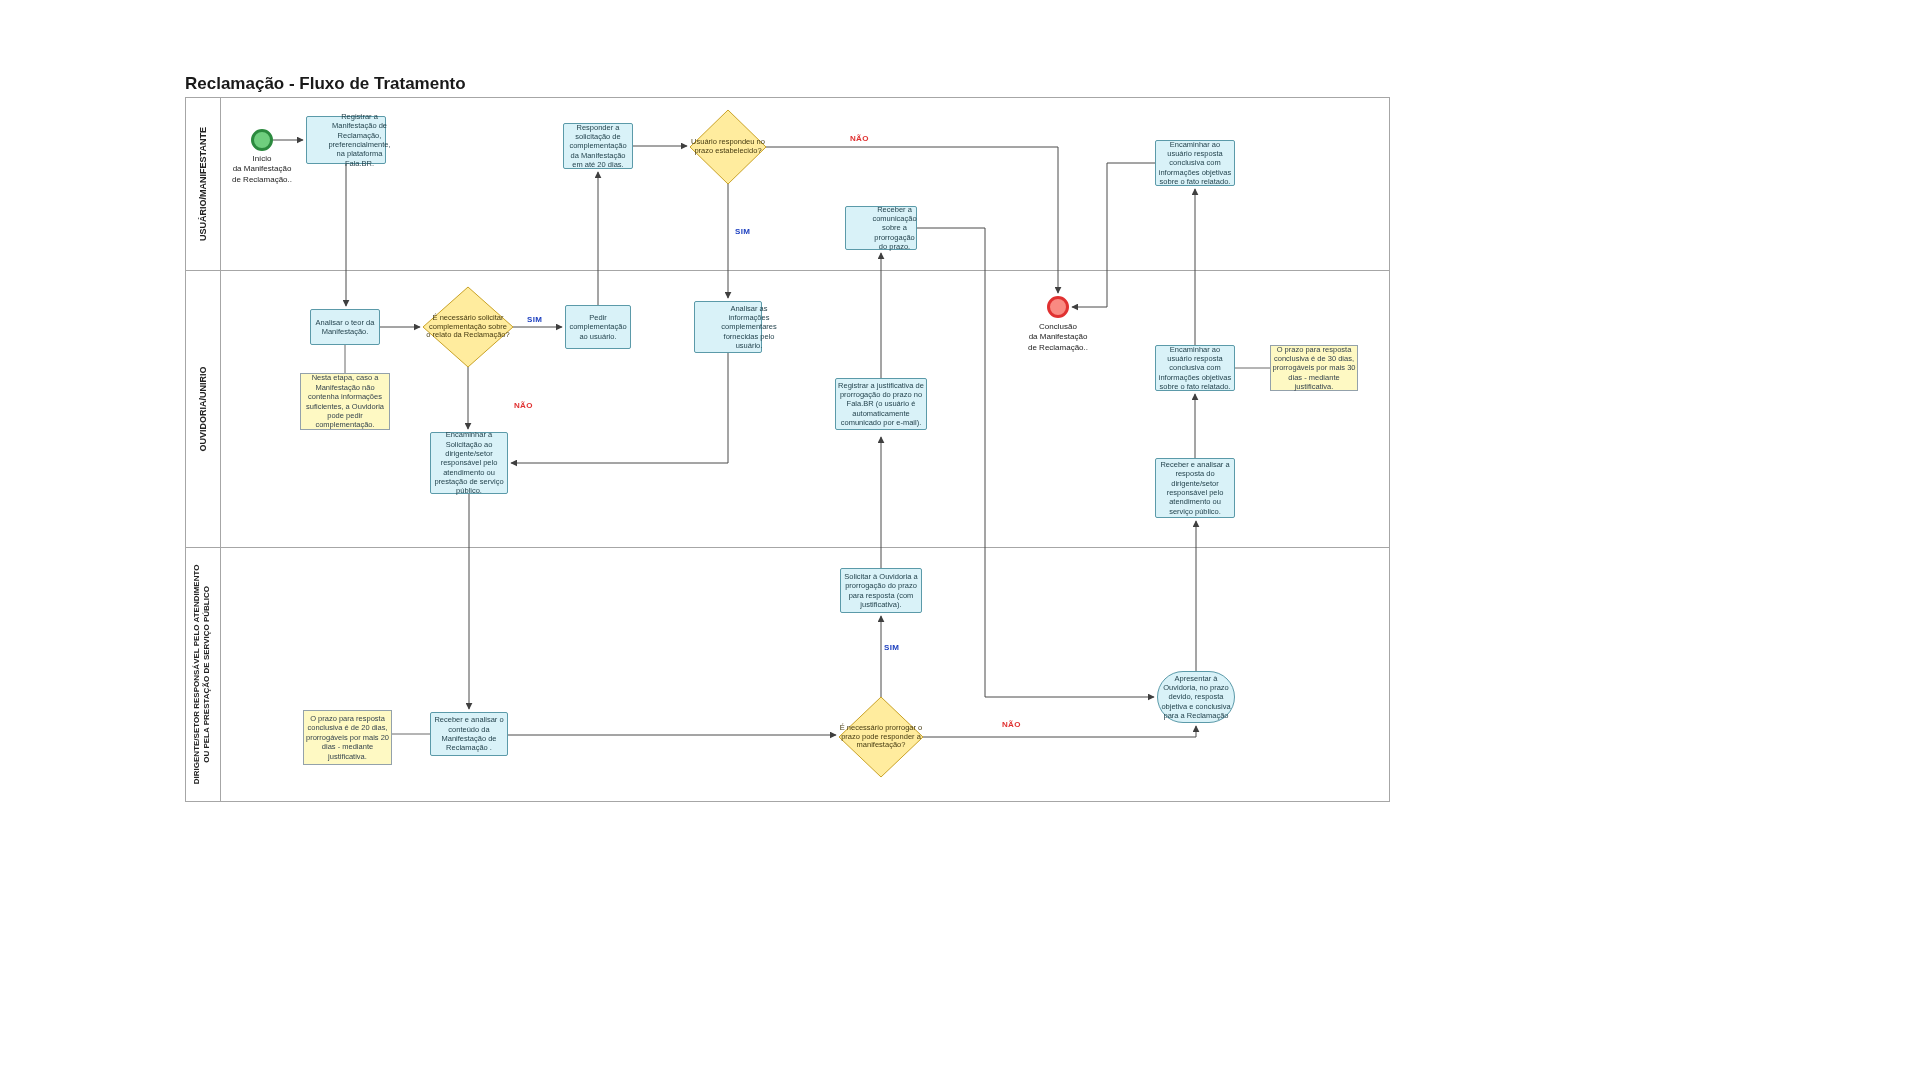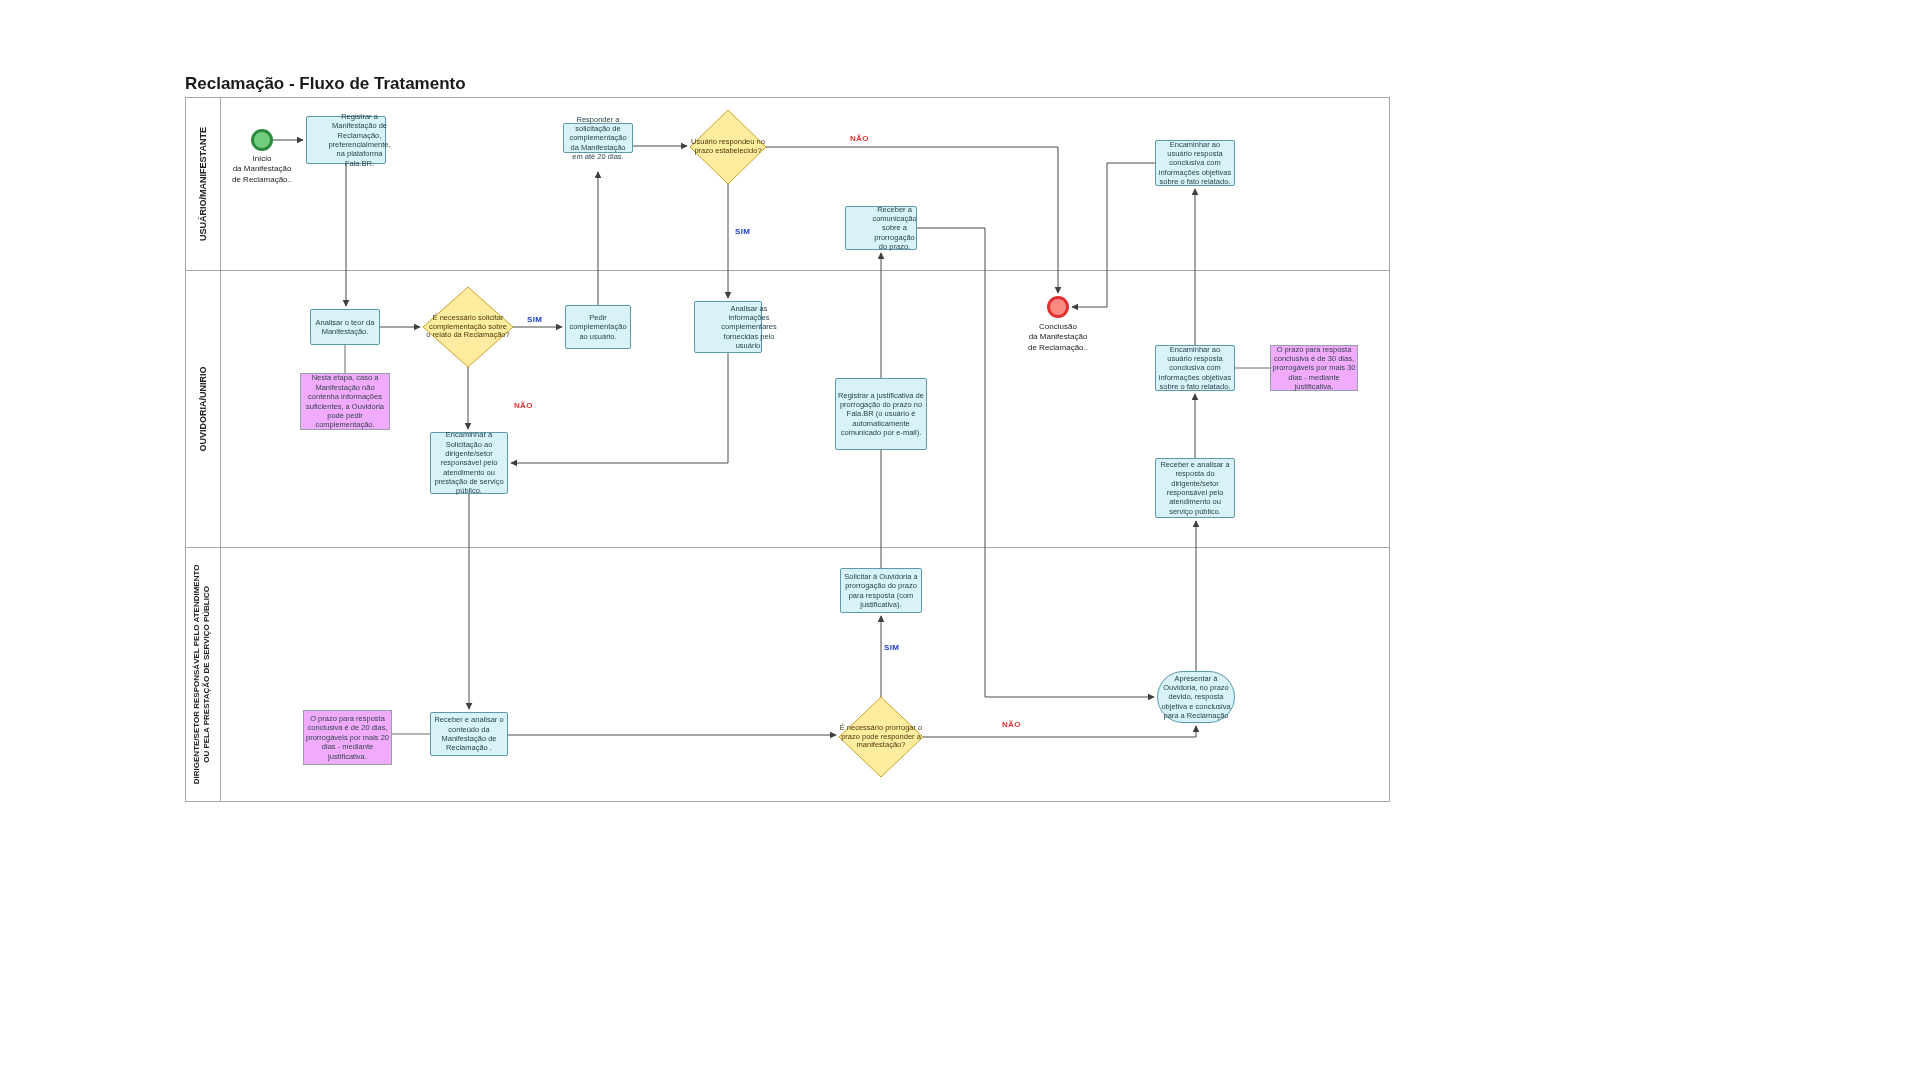--- a/index.html
+++ b/index.html
@@ -8,21 +8,21 @@
   .title{position:absolute;left:185px;top:74px;font-size:17px;font-weight:bold;color:#1a1a1a;}
   .frame{position:absolute;left:185px;top:97px;width:1205px;height:705px;border:1px solid #a6a6a6;box-sizing:border-box;}
   .vline{position:absolute;left:220px;top:97px;width:1px;height:705px;background:#a6a6a6;}
   .hline{position:absolute;left:185px;width:1205px;height:1px;background:#a6a6a6;}
   .lane-head{position:absolute;left:185px;width:35px;display:flex;align-items:center;justify-content:center;overflow:visible;}
   .lane-text{transform:rotate(-90deg);white-space:pre;text-align:center;font-weight:bold;font-size:9px;color:#222;}
   .lane-text.small{font-size:8px;line-height:1.3;}
   .node{position:absolute;box-sizing:border-box;display:flex;align-items:center;justify-content:center;
         text-align:center;font-size:7.5px;line-height:1.25;color:#1e3e48;padding:1px;}
   .task{background:#d9f2f8;border:1px solid #5b9aa9;border-radius:2px;}
-  .note{background:#f0abfc;border:1px solid #93a1ab;color:#36454e;}
+  .note{background:#fef9c3;border:1px solid #93a1ab;color:#36454e;}
   .gw-label{position:absolute;display:flex;align-items:center;justify-content:center;text-align:center;
         font-size:7.5px;line-height:1.15;color:#473c12;}
   .edge-label{position:absolute;font-weight:bold;font-size:8px;letter-spacing:0.3px;}
   .sim{color:#1c3fbf;}
   .nao{color:#e03131;margin-left:40px;}
   .event{position:absolute;width:22px;height:22px;border-radius:50%;box-sizing:border-box;}
   .start{background:#6fce7e;border:3px solid #2b8a3e;}
   .end{background:#f98a82;border:3px solid #e03131;}
   .event-label{position:absolute;text-align:center;font-size:8px;color:#222;white-space:pre;line-height:1.3;}
   svg.overlay{position:absolute;left:0;top:0;width:1920px;height:1080px;pointer-events:none;}
@@ -98,29 +98,29 @@
   <div class="event-label" style="left:202px;top:154px;width:120px;">Início
 da Manifestação
 de Reclamação..</div>
 
   <div class="event end" style="left:1047px;top:296px;"></div>
   <div class="event-label" style="left:998px;top:322px;width:120px;">Conclusão
 da Manifestação
 de Reclamação..</div>
 
   <div class="node task" style="left:306px;top:116px;width:80px;height:48px;padding-left:28px;">Registrar a Manifestação de Reclamação, preferencialmente, na plataforma Fala.BR.</div>
-  <div class="node task" style="left:563px;top:123px;width:70px;height:30px;">Responder a solicitação de complementação da Manifestação em até 20 dias.</div>
+  <div class="node task" style="left:563px;top:123px;width:70px;height:46px;">Responder a solicitação de complementação da Manifestação em até 20 dias.</div>
   <div class="node task" style="left:845px;top:206px;width:72px;height:44px;padding-left:28px;">Receber a comunicação sobre a prorrogação do prazo.</div>
   <div class="node task" style="left:1155px;top:140px;width:80px;height:46px;">Encaminhar ao usuário resposta conclusiva com informações objetivas sobre o fato relatado.</div>
 
   <div class="node task" style="left:310px;top:309px;width:70px;height:36px;">Analisar o teor da Manifestação.</div>
   <div class="node task" style="left:565px;top:305px;width:66px;height:44px;">Pedir complementação ao usuário.</div>
   <div class="node task" style="left:694px;top:301px;width:68px;height:52px;padding-left:43px;">Analisar as informações complementares fornecidas pelo usuário.</div>
   <div class="node task" style="left:430px;top:432px;width:78px;height:62px;">Encaminhar a Solicitação ao dirigente/setor responsável pelo atendimento ou prestação de serviço público.</div>
-  <div class="node task" style="left:835px;top:378px;width:92px;height:72px;">Registrar a justificativa de prorrogação do prazo no Fala.BR (o usuário é automaticamente comunicado por e-mail).</div>
+  <div class="node task" style="left:835px;top:378px;width:92px;height:52px;">Registrar a justificativa de prorrogação do prazo no Fala.BR (o usuário é automaticamente comunicado por e-mail).</div>
   <div class="node task" style="left:1155px;top:345px;width:80px;height:46px;">Encaminhar ao usuário resposta conclusiva com informações objetivas sobre o fato relatado.</div>
   <div class="node task" style="left:1155px;top:458px;width:80px;height:60px;">Receber e analisar a resposta do dirigente/setor responsável pelo atendimento ou serviço público.</div>
 
   <div class="node task" style="left:840px;top:568px;width:82px;height:45px;">Solicitar à Ouvidoria a prorrogação do prazo para resposta (com justificativa).</div>
   <div class="node task" style="left:1157px;top:671px;width:78px;height:52px;border-radius:26px;">Apresentar à Ouvidoria, no prazo devido, resposta objetiva e conclusiva para a Reclamação</div>
   <div class="node task" style="left:430px;top:712px;width:78px;height:44px;">Receber e analisar o conteúdo da Manifestação de Reclamação .</div>
 
   <div class="node note" style="left:300px;top:373px;width:90px;height:57px;">Nesta etapa, caso a Manifestação não contenha informações suficientes, a Ouvidoria pode pedir complementação.</div>
   <div class="node note" style="left:1270px;top:345px;width:88px;height:46px;">O prazo para resposta conclusiva é de 30 dias, prorrogáveis por mais 30 dias - mediante justificativa.</div>
   <div class="node note" style="left:303px;top:710px;width:89px;height:55px;">O prazo para resposta conclusiva é de 20 dias, prorrogáveis por mais 20 dias - mediante justificativa.</div>

